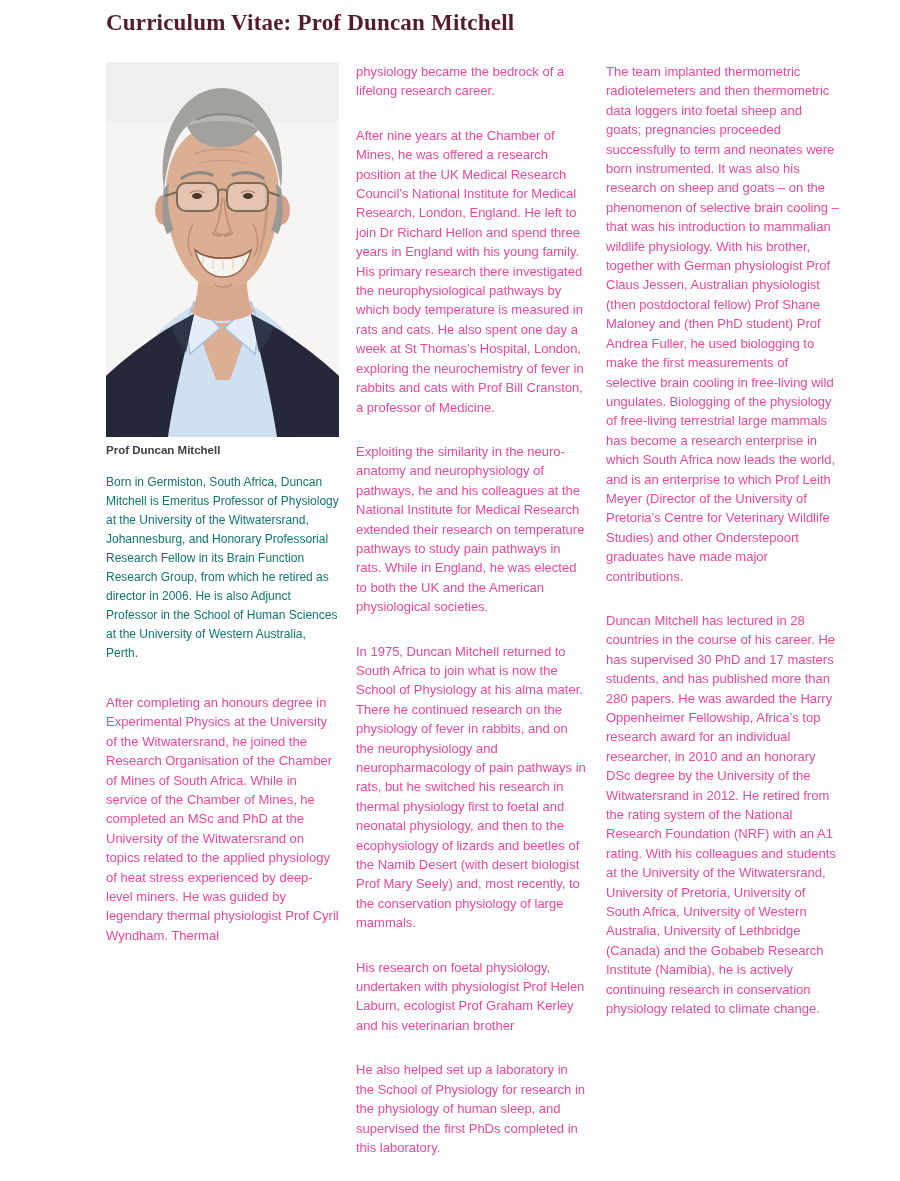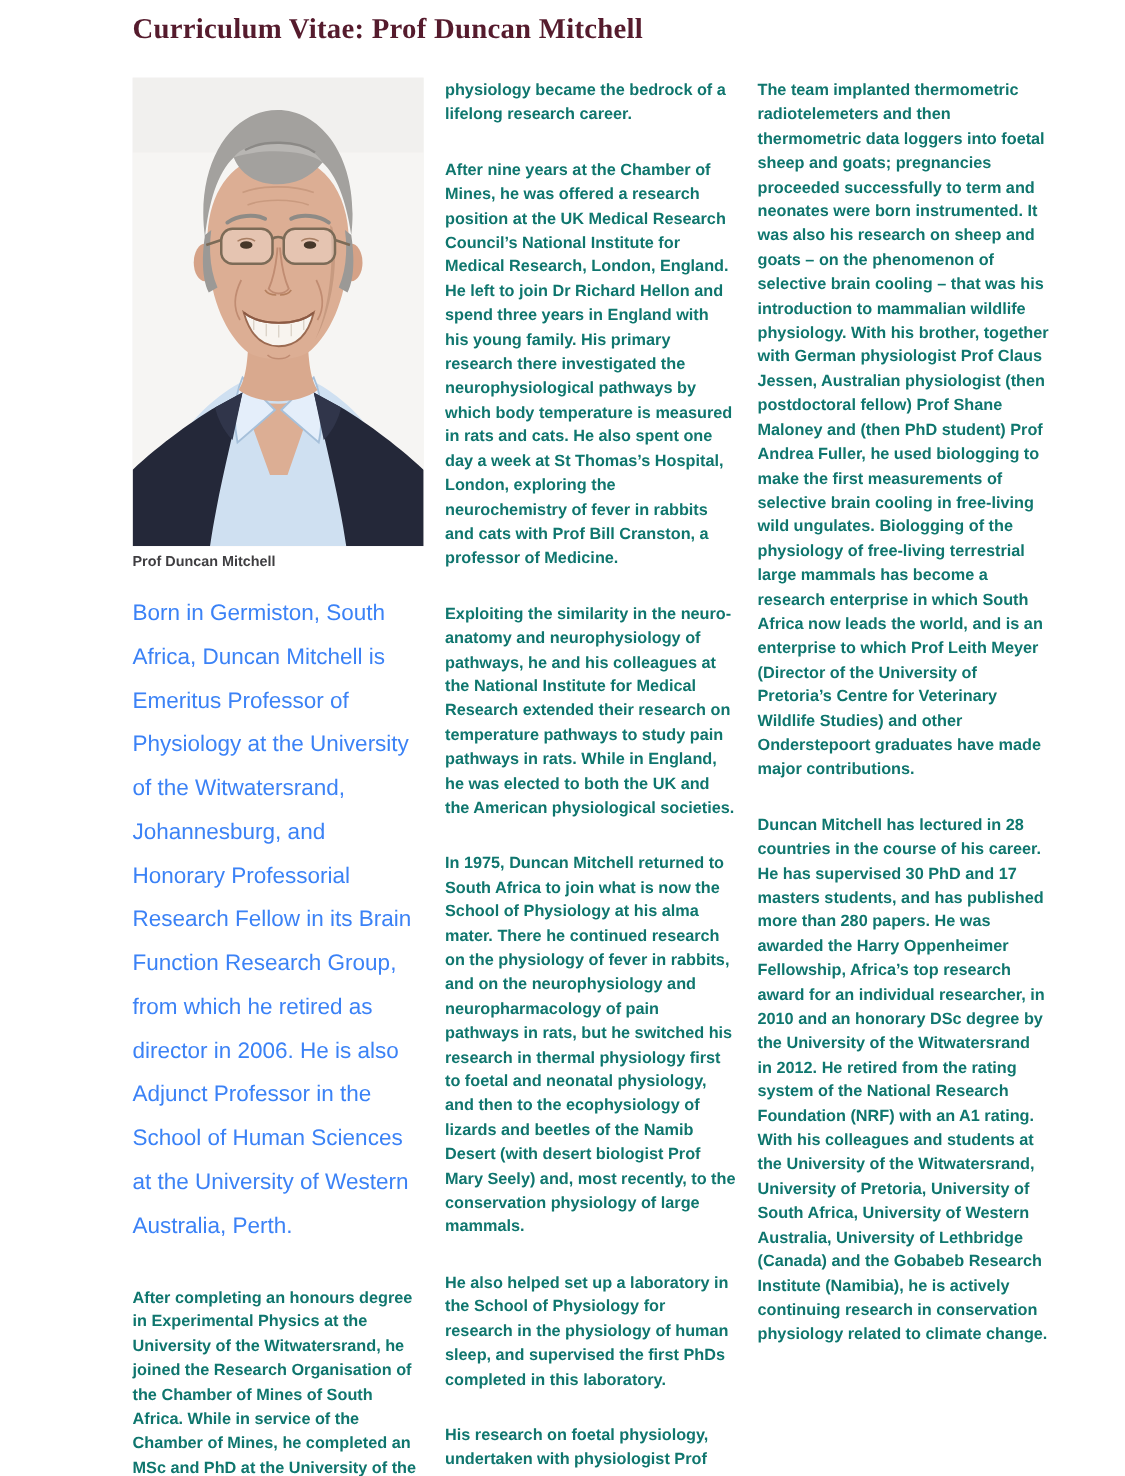--- a/index.html
+++ b/index.html
@@ -45,30 +45,29 @@
   .photo svg { display: block; }
   .caption {
     margin-top: 6px;
     font-size: 11.5px;
     font-weight: bold;
     color: #3f3e41;
     line-height: 14px;
   }
   p.lead {
     margin: 16px 0 30px 0;
-    font-size: 18px;
-    line-height: 35px;
-    color: #3b82f6;
+    font-size: 12px;
+    line-height: 19px;
+    color: #0f766e;
   }
   p.body {
     margin: 0 0 25px 0;
     font-size: 13px;
     line-height: 19.4px;
-    color: #0f766e;
-    font-weight: bold;
+    color: #ec4899;
   }
   p.body:last-child { margin-bottom: 0; }
 </style>
 </head>
 <body>
 
 <div class="page">
   <div class="content">
 
     <h1 class="title">Curriculum Vitae: Prof Duncan Mitchell</h1>
@@ -140,22 +139,22 @@
         <div class="caption">Prof Duncan Mitchell</div>
         <p class="lead">Born in Germiston, South Africa, Duncan Mitchell is Emeritus Professor of Physiology at the University of the Witwatersrand, Johannesburg, and Honorary Professorial Research Fellow in its Brain Function Research Group, from which he retired as director in 2006. He is also Adjunct Professor in the School of Human Sciences at the University of Western Australia, Perth.</p>
         <p class="body">After completing an honours degree in Experimental Physics at the University of the Witwatersrand, he joined the Research Organisation of the Chamber of Mines of South Africa. While in service of the Chamber of Mines, he completed an MSc and PhD at the University of the Witwatersrand on topics related to the applied physiology of heat stress experienced by deep-level miners. He was guided by legendary thermal physiologist Prof Cyril Wyndham. Thermal</p>
       </div>
 
       <div class="col">
         <p class="body">physiology became the bedrock of a lifelong research career.</p>
         <p class="body">After nine years at the Chamber of Mines, he was offered a research position at the UK Medical Research Council’s National Institute for Medical Research, London, England. He left to join Dr Richard Hellon and spend three years in England with his young family. His primary research there investigated the neurophysiological pathways by which body temperature is measured in rats and cats. He also spent one day a week at St Thomas’s Hospital, London, exploring the neurochemistry of fever in rabbits and cats with Prof Bill Cranston, a professor of Medicine.</p>
         <p class="body">Exploiting the similarity in the neuro-anatomy and neurophysiology of pathways, he and his colleagues at the National Institute for Medical Research extended their research on temperature pathways to study pain pathways in rats. While in England, he was elected to both the UK and the American physiological societies.</p>
         <p class="body">In 1975, Duncan Mitchell returned to South Africa to join what is now the School of Physiology at his alma mater. There he continued research on the physiology of fever in rabbits, and on the neurophysiology and neuropharmacology of pain pathways in rats, but he switched his research in thermal physiology first to foetal and neonatal physiology, and then to the ecophysiology of lizards and beetles of the Namib Desert (with desert biologist Prof Mary Seely) and, most recently, to the conservation physiology of large mammals.</p>
+        <p class="body">His research on foetal physiology, undertaken with physiologist Prof Helen Laburn, ecologist Prof Graham Kerley and his veterinarian brother</p>
         <p class="body">He also helped set up a laboratory in the School of Physiology for research in the physiology of human sleep, and supervised the first PhDs completed in this laboratory.</p>
-        <p class="body">His research on foetal physiology, undertaken with physiologist Prof Helen Laburn, ecologist Prof Graham Kerley and his veterinarian brother</p>
       </div>
 
       <div class="col">
         <p class="body">The team implanted thermometric radiotelemeters and then thermometric data loggers into foetal sheep and goats; pregnancies proceeded successfully to term and neonates were born instrumented. It was also his research on sheep and goats – on the phenomenon of selective brain cooling – that was his introduction to mammalian wildlife physiology. With his brother, together with German physiologist Prof Claus Jessen, Australian physiologist (then postdoctoral fellow) Prof Shane Maloney and (then PhD student) Prof Andrea Fuller, he used biologging to make the first measurements of selective brain cooling in free-living wild ungulates. Biologging of the physiology of free-living terrestrial large mammals has become a research enterprise in which South Africa now leads the world, and is an enterprise to which Prof Leith Meyer (Director of the University of Pretoria’s Centre for Veterinary Wildlife Studies) and other Onderstepoort graduates have made major contributions.</p>
         <p class="body">Duncan Mitchell has lectured in 28 countries in the course of his career. He has supervised 30 PhD and 17 masters students, and has published more than 280 papers. He was awarded the Harry Oppenheimer Fellowship, Africa’s top research award for an individual researcher, in 2010 and an honorary DSc degree by the University of the Witwatersrand in 2012. He retired from the rating system of the National Research Foundation (NRF) with an A1 rating. With his colleagues and students at the University of the Witwatersrand, University of Pretoria, University of South Africa, University of Western Australia, University of Lethbridge (Canada) and the Gobabeb Research Institute (Namibia), he is actively continuing research in conservation physiology related to climate change.</p>
       </div>
 
     </div>
   </div>
 </div>

